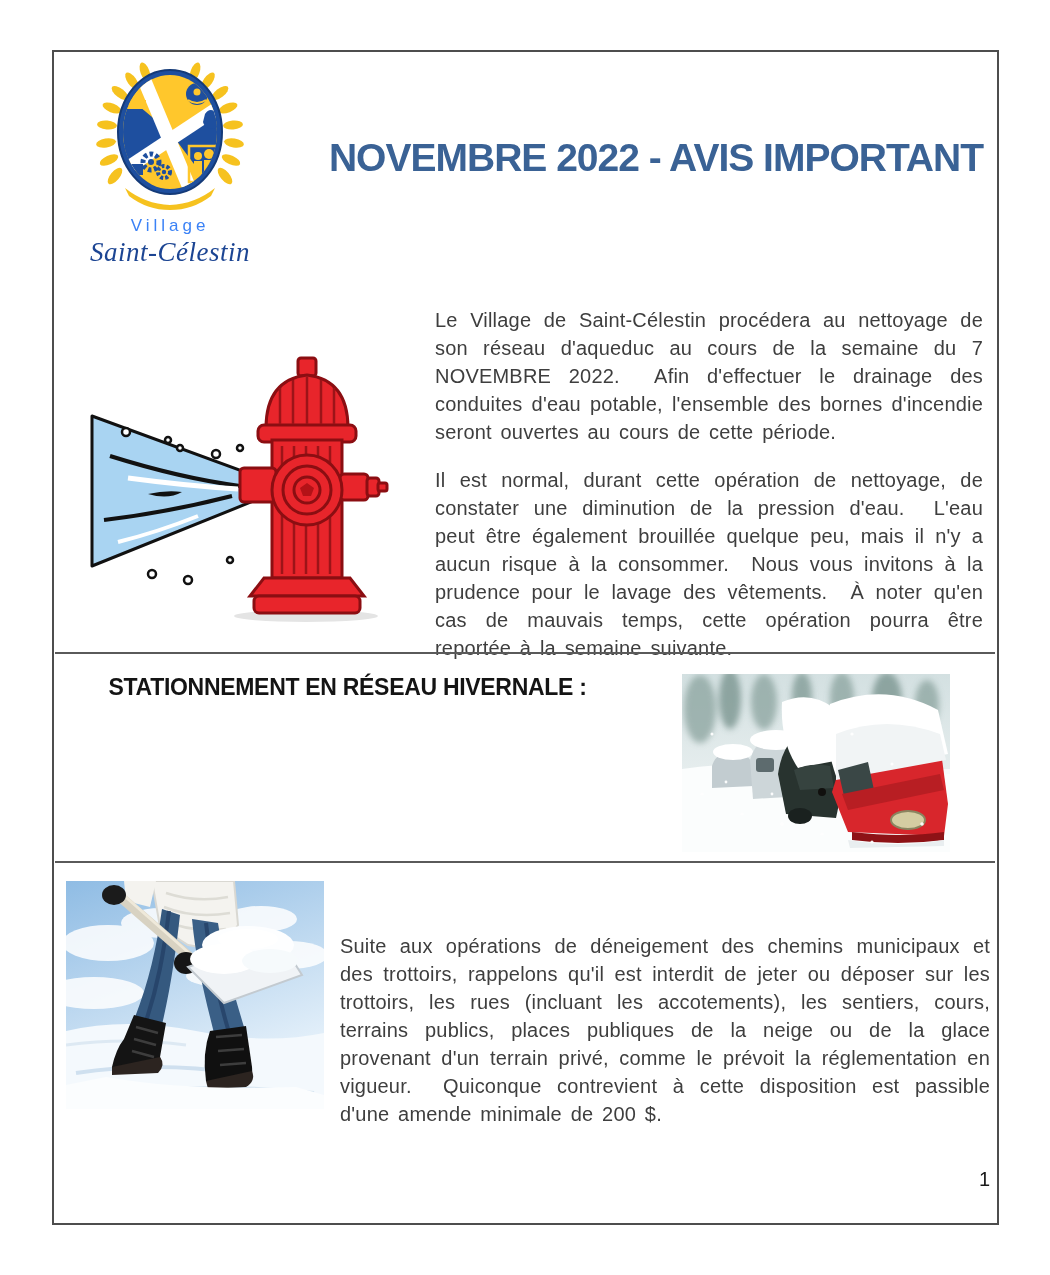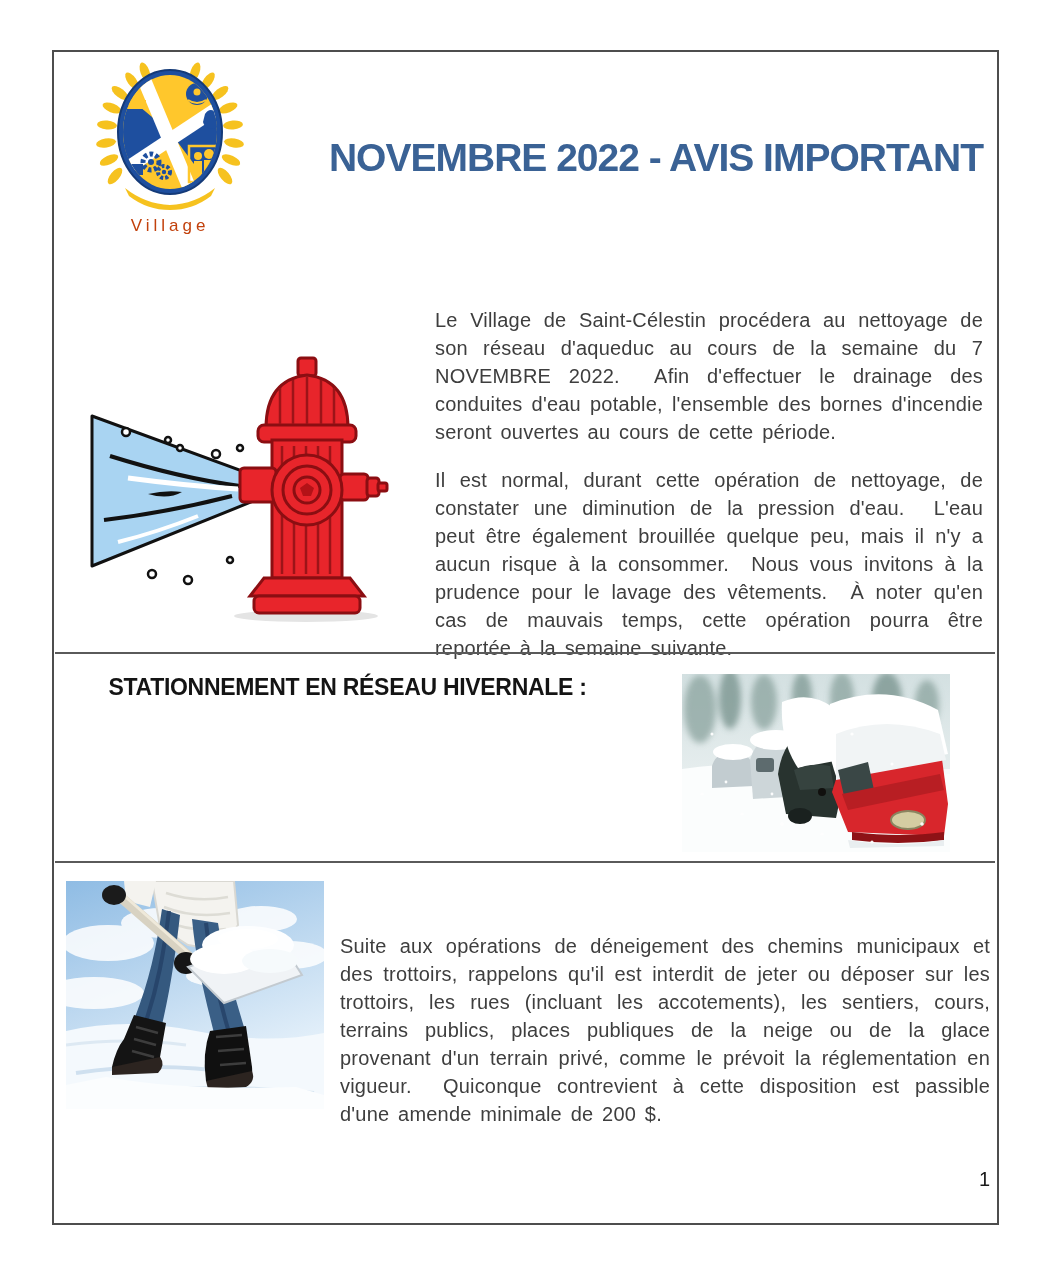--- a/index.html
+++ b/index.html
@@ -6,21 +6,21 @@
   .page{
     position:relative;width:1050px;height:1275px;background:#ffffff;
     font-family:"Liberation Sans",sans-serif;overflow:hidden;
   }
   .frame{
     position:absolute;left:52px;top:50px;width:943px;height:1171px;
     border:2px solid #4d4d4d;background:#ffffff;
   }
   .logo-block{position:absolute;left:75px;top:58px;width:190px;text-align:center;}
   .logo-village{
-    margin-top:2px;font-size:17px;letter-spacing:4px;color:#c2410c;font-weight:400;
+    margin-top:2px;font-size:17px;letter-spacing:4px;color:#3b82f6;font-weight:400;
   }
   .logo-name{
     font-family:"Liberation Serif",serif;font-style:italic;font-size:27px;
     color:#1c4593;margin-top:1px;letter-spacing:0.5px;
   }
   .main-title{
     position:absolute;left:268px;top:136px;width:715px;text-align:right;
     font-size:39px;font-weight:700;color:#3a6295;letter-spacing:-1px;white-space:nowrap;
   }
   .sec-heading{
@@ -112,20 +112,21 @@
         <g fill="#ffc72c">
           <rect x="104" y="88" width="28" height="36" fill="none" stroke="#ffc72c" stroke-width="2.5"></rect>
           <circle cx="113" cy="98" r="4"></circle>
           <rect x="109" y="103" width="8" height="17"></rect>
           <circle cx="124" cy="96" r="5"></circle>
           <rect x="119" y="102" width="10" height="19"></rect>
         </g>
       </g>
     </svg>
     <div class="logo-village">Village</div>
+    <div class="logo-name">Saint-Célestin</div>
   </div>
 
   <div class="main-title">NOVEMBRE 2022 - AVIS IMPORTANT</div>
 
   <div class="body-text" style="left:435px;top:306px;width:548px;">Le Village de Saint-Célestin procédera au nettoyage de son réseau d'aqueduc au cours de la semaine du 7 NOVEMBRE 2022.  Afin d'effectuer le drainage des conduites d'eau potable, l'ensemble des bornes d'incendie seront ouvertes au cours de cette période.</div>
   <div class="body-text" style="left:435px;top:466px;width:548px;">Il est normal, durant cette opération de nettoyage, de constater une diminution de la pression d'eau.  L'eau peut être également brouillée quelque peu, mais il n'y a aucun risque à la consommer.  Nous vous invitons à la prudence pour le lavage des vêtements.  À noter qu'en cas de mauvais temps, cette opération pourra être reportée à la semaine suivante.</div>
 
   <div class="img-box" style="left:88px;top:328px;">
     <svg width="312" height="298" viewBox="0 0 312 298">
       <ellipse cx="218" cy="288" rx="72" ry="6" fill="#e4e4e4"></ellipse>

